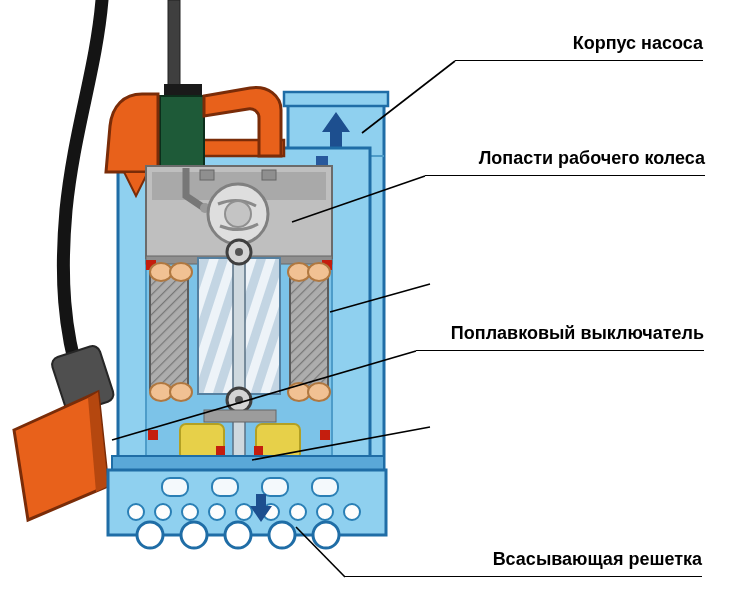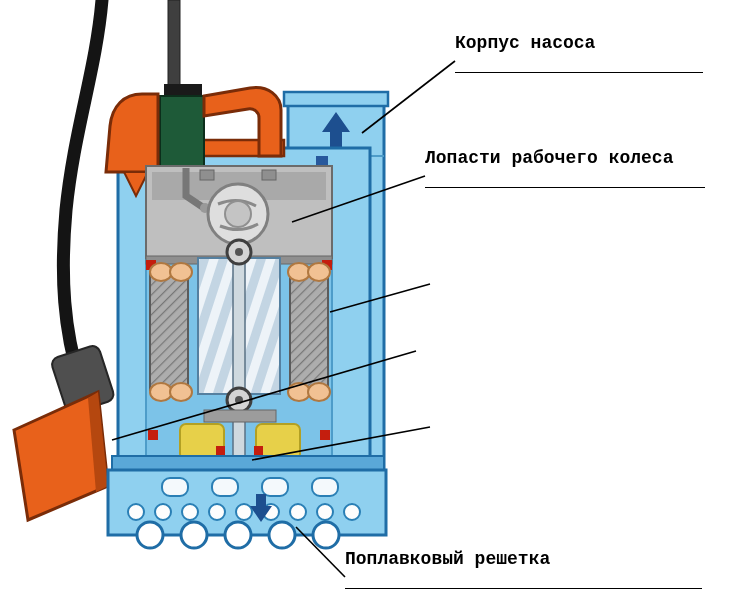--- a/index.html
+++ b/index.html
@@ -3,27 +3,27 @@
 <meta charset="utf-8">
 <style>
   html,body { margin:0; padding:0; background:#ffffff; }
   #stage {
     position:relative; width:735px; height:600px; background:#ffffff;
     overflow:hidden; font-family:"Liberation Serif", serif;
   }
   #art { position:absolute; left:0; top:0; }
   .label {
     position:absolute;
-    font-family:Liberation Mono, monospace;
+    font-family:Liberation Sans, sans-serif;
     font-weight:700;
     font-size:18px;
     line-height:22px;
     color:#000000;
-    text-align:left;
-    padding-bottom:18px;
+    text-align:right;
+    padding-bottom:6px;
     border-bottom:1.6px solid #000000;
   }
 </style>
 </head>
 <body>
 
 <div id="stage">
 
   <svg id="art" width="735" height="600" viewBox="0 0 735 600">
     <defs>
@@ -157,15 +157,16 @@
       <line x1="425" y1="176" x2="292" y2="222"></line>
       <line x1="430" y1="284" x2="330" y2="312"></line>
       <line x1="416" y1="351" x2="112" y2="440"></line>
       <line x1="430" y1="427" x2="252" y2="460"></line>
       <line x1="345" y1="577" x2="296" y2="527"></line>
     </g>
   </svg>
 
   <div class="label" style="left:455px; top:32px;  width:248px;">Корпус насоса</div>
   <div class="label" style="left:425px; top:147px; width:280px;">Лопасти рабочего колеса</div>
-  <div class="label" style="left:345px; top:548px; width:357px;">Поплавковый решетка</div>
+  <div class="label" style="left:416px; top:322px; width:288px;">Поплавковый выключатель</div>
+  <div class="label" style="left:345px; top:548px; width:357px;">Всасывающая решетка</div>
 
 </div>
 
 </body></html>

